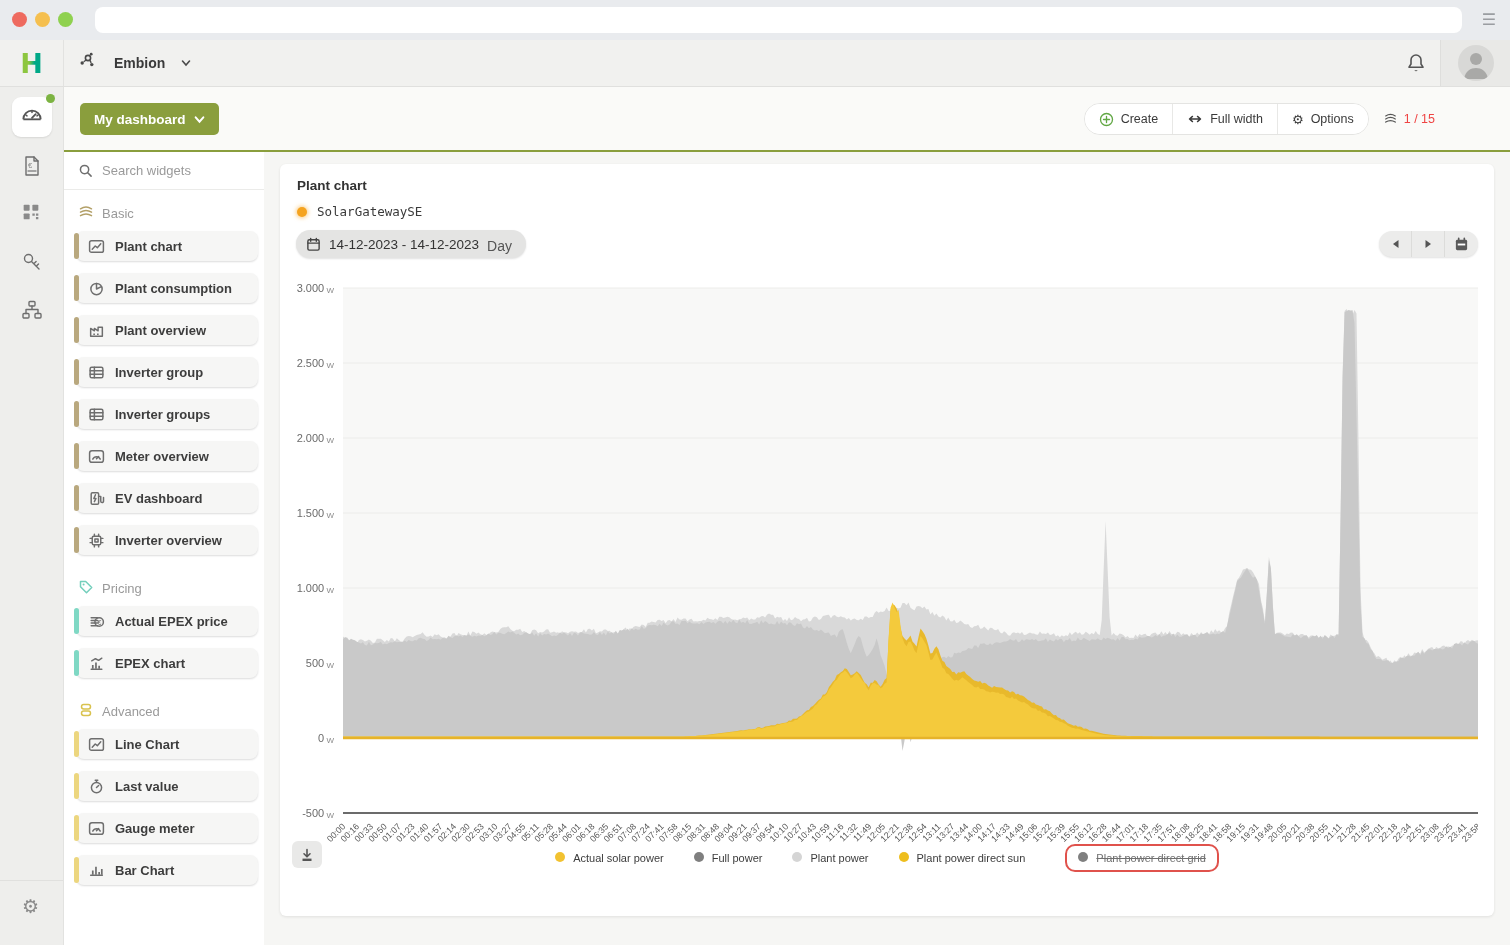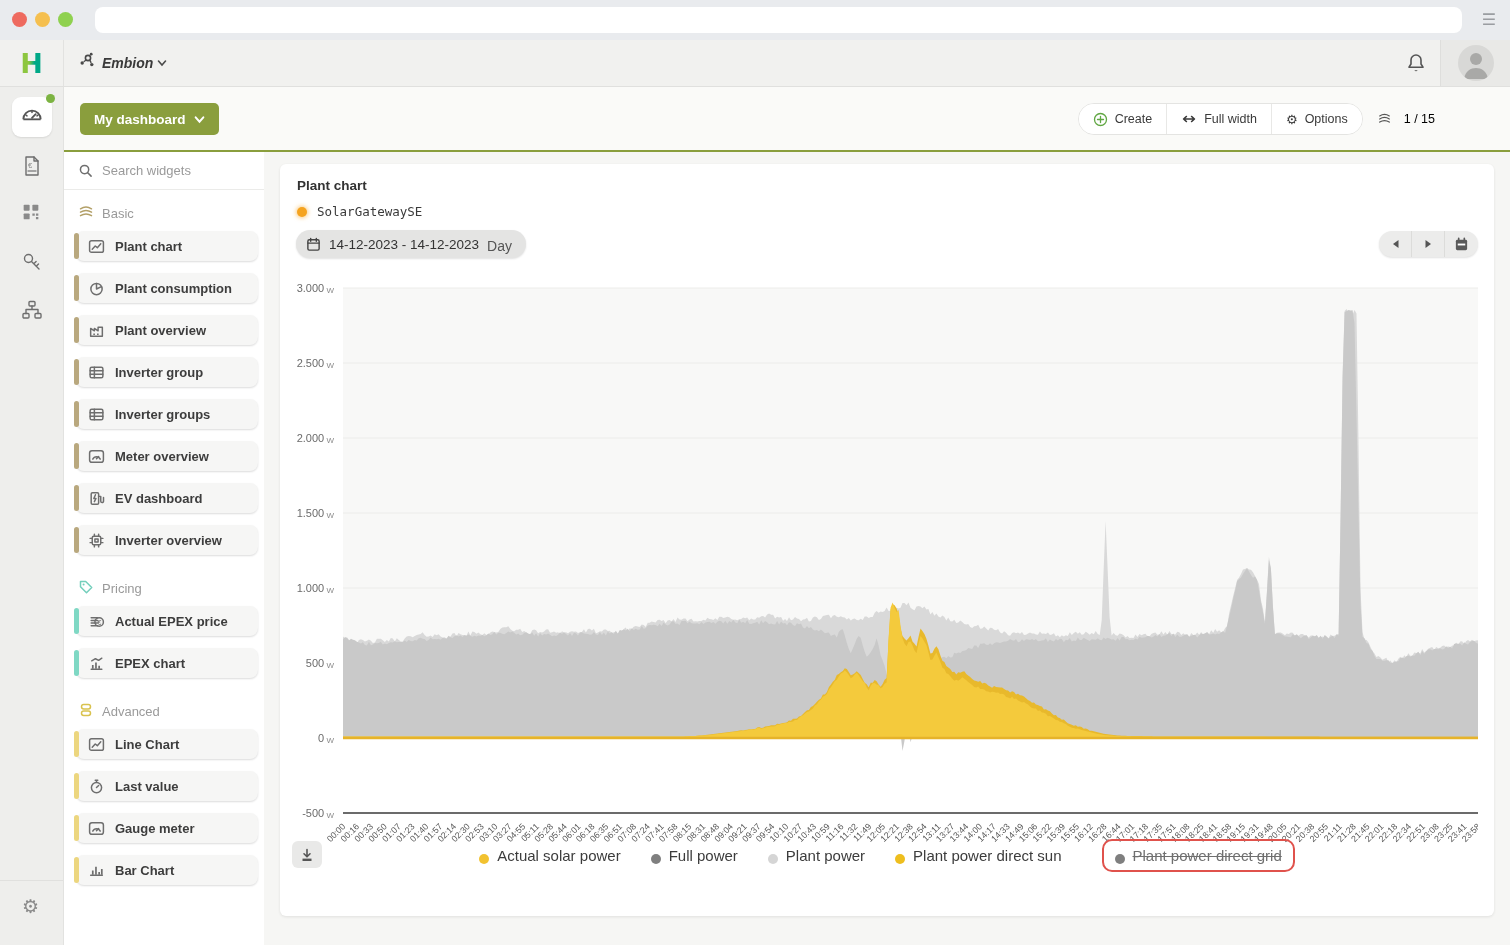--- a/index.html
+++ b/index.html
@@ -16,41 +16,41 @@
   .chrome-menu { position:absolute; top:11px; right:14px; color:#9a9da1; font-size:16px; line-height:18px; }
 
   
   .app-header { position:absolute; top:40px; left:0; width:1510px; height:47px;
     background:#f1f1ef; border-bottom:1px solid #e0e0de; }
   .logo-cell { position:absolute; left:0; top:0; width:64px; height:46px;
     border-right:1px solid #e2e2e0; display:flex; align-items:center; justify-content:center; }
   .logo-h { font-size:27px; font-weight:bold; font-family:"DejaVu Sans", sans-serif;
     background:linear-gradient(100deg,#8dc63f 40%,#00a887 60%);
     -webkit-background-clip:text; background-clip:text; color:transparent; }
-  .org { position:absolute; left:78px; top:0; height:46px; display:flex; align-items:center; gap:4px;font-style:italic; }
+  .org { position:absolute; left:78px; top:0; height:46px; display:flex; align-items:center; gap:16px; }
   .org-name { font-size:14px; font-weight:bold; color:#3a3a3a; }
   .chev { width:10px; height:10px; }
   .bell-btn { position:absolute; right:82px; top:11px; width:24px; height:24px; }
   .avatar-cell { position:absolute; right:0; top:0; width:70px; height:46px; background:#e9e9e7;
     border-left:1px solid #dededc; display:flex; align-items:center; justify-content:center; }
   .avatar { width:36px; height:36px; border-radius:50%; background:#d8d8d6; overflow:hidden; }
 
   
   .toolbar { position:absolute; top:87px; left:0; width:1510px; height:63px; background:#fafaf8; }
   .dash-btn { position:absolute; left:80px; top:16px; height:32px; padding:0 14px;
     background:#8a9e3d; border:none; border-radius:5px; color:#fff; font-weight:bold;
     font-size:13.5px; display:flex; align-items:center; gap:8px; cursor:pointer;
     font-family:"Liberation Sans", sans-serif; }
   .toolbar-right { position:absolute; right:75px; top:16px; display:flex; align-items:center; }
   .btn-group { display:flex; background:#fff; border:1px solid #e4e4e2; border-radius:16px; overflow:hidden; }
   .btn-group button { background:#fff; border:none; border-right:1px solid #e8e8e6; height:30px;
     padding:0 14px; font-size:12.5px; color:#3a3a3a; display:flex; align-items:center; gap:7px;
     cursor:pointer; font-family:"Liberation Sans", sans-serif; }
   .btn-group button:last-child { border-right:none; }
-  .page-ind { display:flex; gap:12px; margin-left:14px; color:#000000; font-size:12.5px; }
+  .page-ind { display:flex; gap:6px; margin-left:14px; color:#ef4444; font-size:12.5px; }
   .green-line { position:absolute; top:150px; left:64px; width:1446px; height:2px; background:#8a9e3d; }
 
   
   .rail { position:absolute; top:87px; left:0; width:64px; bottom:0; background:#eeeeec;
     border-right:1px solid #e2e2e0; }
   .rail-item { position:absolute; left:20px; width:24px; height:24px; cursor:pointer; }
   .rail-tile { position:absolute; left:12px; top:10px; width:40px; height:40px; background:#fff;
     border-radius:9px; box-shadow:0 1px 2px rgba(0,0,0,.10); display:flex; align-items:center;
     justify-content:center; cursor:pointer; }
   .rail-dot { position:absolute; right:-3px; top:-3px; width:9px; height:9px; border-radius:50%;
@@ -94,21 +94,21 @@
     background:#ececeb; border-radius:13px; overflow:hidden; box-shadow:0 1px 2px rgba(0,0,0,.12); }
   .nav-group .seg { width:33px; height:26px; display:flex; align-items:center; justify-content:center;
     border-right:1px solid #dcdcda; cursor:pointer; }
   .nav-group .seg:last-child { border-right:none; }
   .chart-wrap { position:absolute; top:116px; left:16px; width:1182px; height:582px; }
   .dl-btn { position:absolute; left:12px; bottom:48px; width:30px; height:27px; background:#e9e9e8;
     border:none; border-radius:6px; display:flex; align-items:center; justify-content:center;
     cursor:pointer; }
   .legend { position:absolute; bottom:44px; left:0; width:100%; display:flex; justify-content:center;
     align-items:center; gap:30px; }
-  .legend-item { display:flex; align-items:flex-end; gap:8px; font-size:15px; color:#3c3c3c; cursor:pointer; }
+  .legend-item { display:flex; align-items:flex-start; gap:8px; font-size:11px; color:#3c3c3c; cursor:pointer; }
   .legend-item .dot { width:10px; height:10px; border-radius:50%; }
   .legend-item.disabled span.txt { text-decoration:line-through; color:#6f6f6f; }
   .legend-annotation { border:2.5px solid #e0524c; border-radius:10px; padding:6px 11px;margin-left:10px; }
   svg text { font-family:"Liberation Sans", sans-serif; }
 </style>
 </head>
 <body>
 
 <div class="chrome">
   <div class="traffic">

